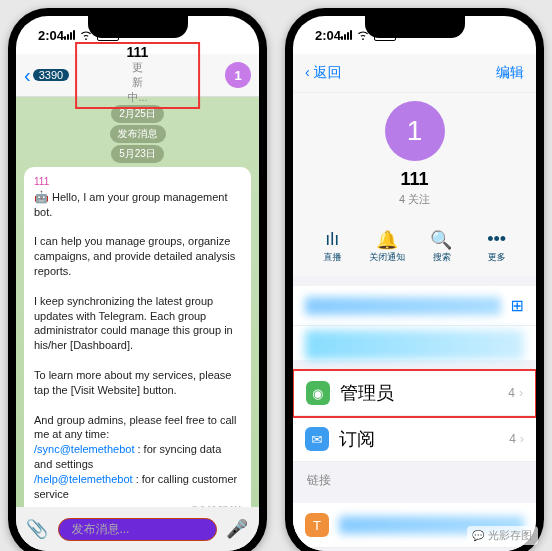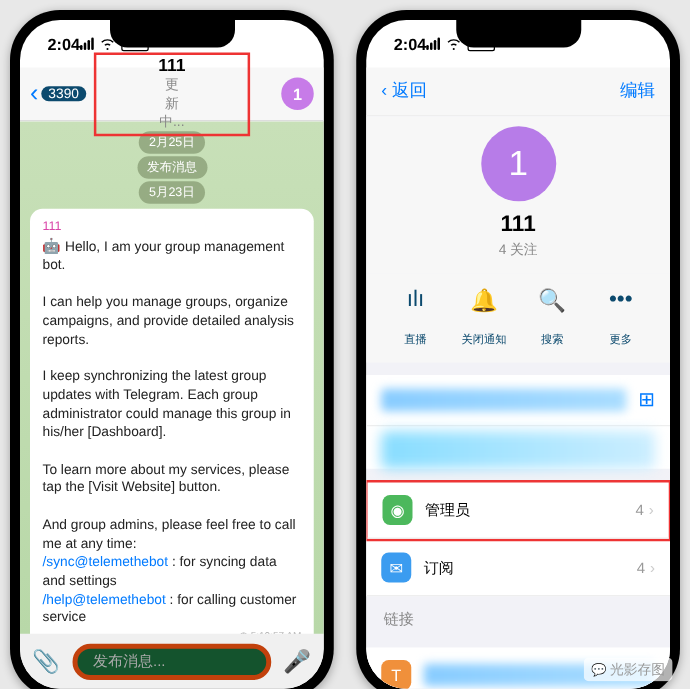--- a/index.html
+++ b/index.html
@@ -23,37 +23,37 @@
 .title-sub{font-size:11px;color:#888}
 .avatar-sm{width:26px;height:26px;border-radius:50%;background:#c77be8;color:#fff;display:flex;align-items:center;justify-content:center;font-size:13px;font-weight:600;position:absolute;right:8px}
 .chat-body{background:linear-gradient(#c8e0b8,#b8d8a8);height:calc(100% - 80px - 44px);overflow:hidden;padding:6px 8px;box-sizing:border-box}
 .date-pill{display:block;margin:2px auto;background:rgba(130,150,110,0.7);color:#fff;font-size:10px;padding:2px 8px;border-radius:10px;width:fit-content}
 .msg{background:#fff;border-radius:10px;padding:8px 10px;margin-top:4px;font-size:11px;line-height:1.35;color:#222}
 .msg .sender{color:#d946a8;font-size:10px;font-weight:500}
 .msg .emoji{font-size:12px}
 .msg .link{color:#007aff}
 .msg .time{color:#aaa;font-size:8px;text-align:right;margin-top:2px}
 .input-bar{position:absolute;bottom:0;left:0;right:0;height:44px;background:#f0f0f0;display:flex;align-items:center;padding:0 10px;gap:10px}
-.input-field{flex:1;background:#14532d;border-radius:16px;padding:2px 12px;font-size:12px;color:#aaa;border:4px solid #c2410c}
+.input-field{flex:1;background:#6d28d9;border-radius:16px;padding:2px 12px;font-size:12px;color:#aaa;border:1px solid #c2410c}
 .ico{color:#999;font-size:18px}
 
 .header2{height:38px;display:flex;align-items:center;justify-content:space-between;padding:0 12px;background:#f7f7f7;border-bottom:1px solid #eee}
 .hlink{color:#007aff;font-size:14px}
 .profile{text-align:center;padding:8px 0 12px;background:#f7f7f7}
 .avatar-lg{width:60px;height:60px;border-radius:50%;background:#b77ce8;color:#fff;display:flex;align-items:center;justify-content:center;font-size:28px;font-weight:500;margin:0 auto 8px}
 .pname{font-size:18px;font-weight:600}
 .psub{font-size:11px;color:#888;margin-top:2px}
 .actions{display:flex;justify-content:space-around;padding:10px 12px 12px;background:#f7f7f7}
 .act{text-align:center;color:#0c4a6e;flex:1}
 .act-ico{font-size:18px;height:20px}
-.act-lbl{font-size:9px;margin-top:16px}
+.act-lbl{font-size:9px;margin-top:2px}
 .section{background:#fff;margin-top:10px}
 .row{display:flex;align-items:center;padding:10px 12px;border-bottom:0.5px solid #eee;position:relative}
 .row-ico{width:24px;height:24px;border-radius:6px;display:flex;align-items:center;justify-content:center;color:#fff;font-size:13px;margin-right:10px}
-.row-txt{flex:1;font-size:12px}
+.row-txt{flex:1;font-size:18px}
 .row-val{color:#999;font-size:12px;margin-right:4px}
 .chev{color:#ccc;font-size:12px}
 .body2{background:#f2f2f7;height:calc(100% - 76px);overflow:hidden}
 .sec-title{font-size:12px;color:#888;padding:10px 14px 4px}
 .blur{filter:blur(4px);background:linear-gradient(90deg,#8cf,#adf);height:18px;border-radius:3px;flex:1}
 .blur2{filter:blur(5px);background:linear-gradient(90deg,#8df,#cef);height:30px;margin:4px 12px;border-radius:4px}
 .qr{color:#007aff;font-size:16px}
 .redbox{border:2px solid #e33;margin:-1px}
 .watermark{position:fixed;bottom:6px;right:14px;font-size:11px;color:#999;background:rgba(255,255,255,0.7);padding:2px 6px;border-radius:4px}
 .watermark::before{content:'💬 ';font-size:10px}

